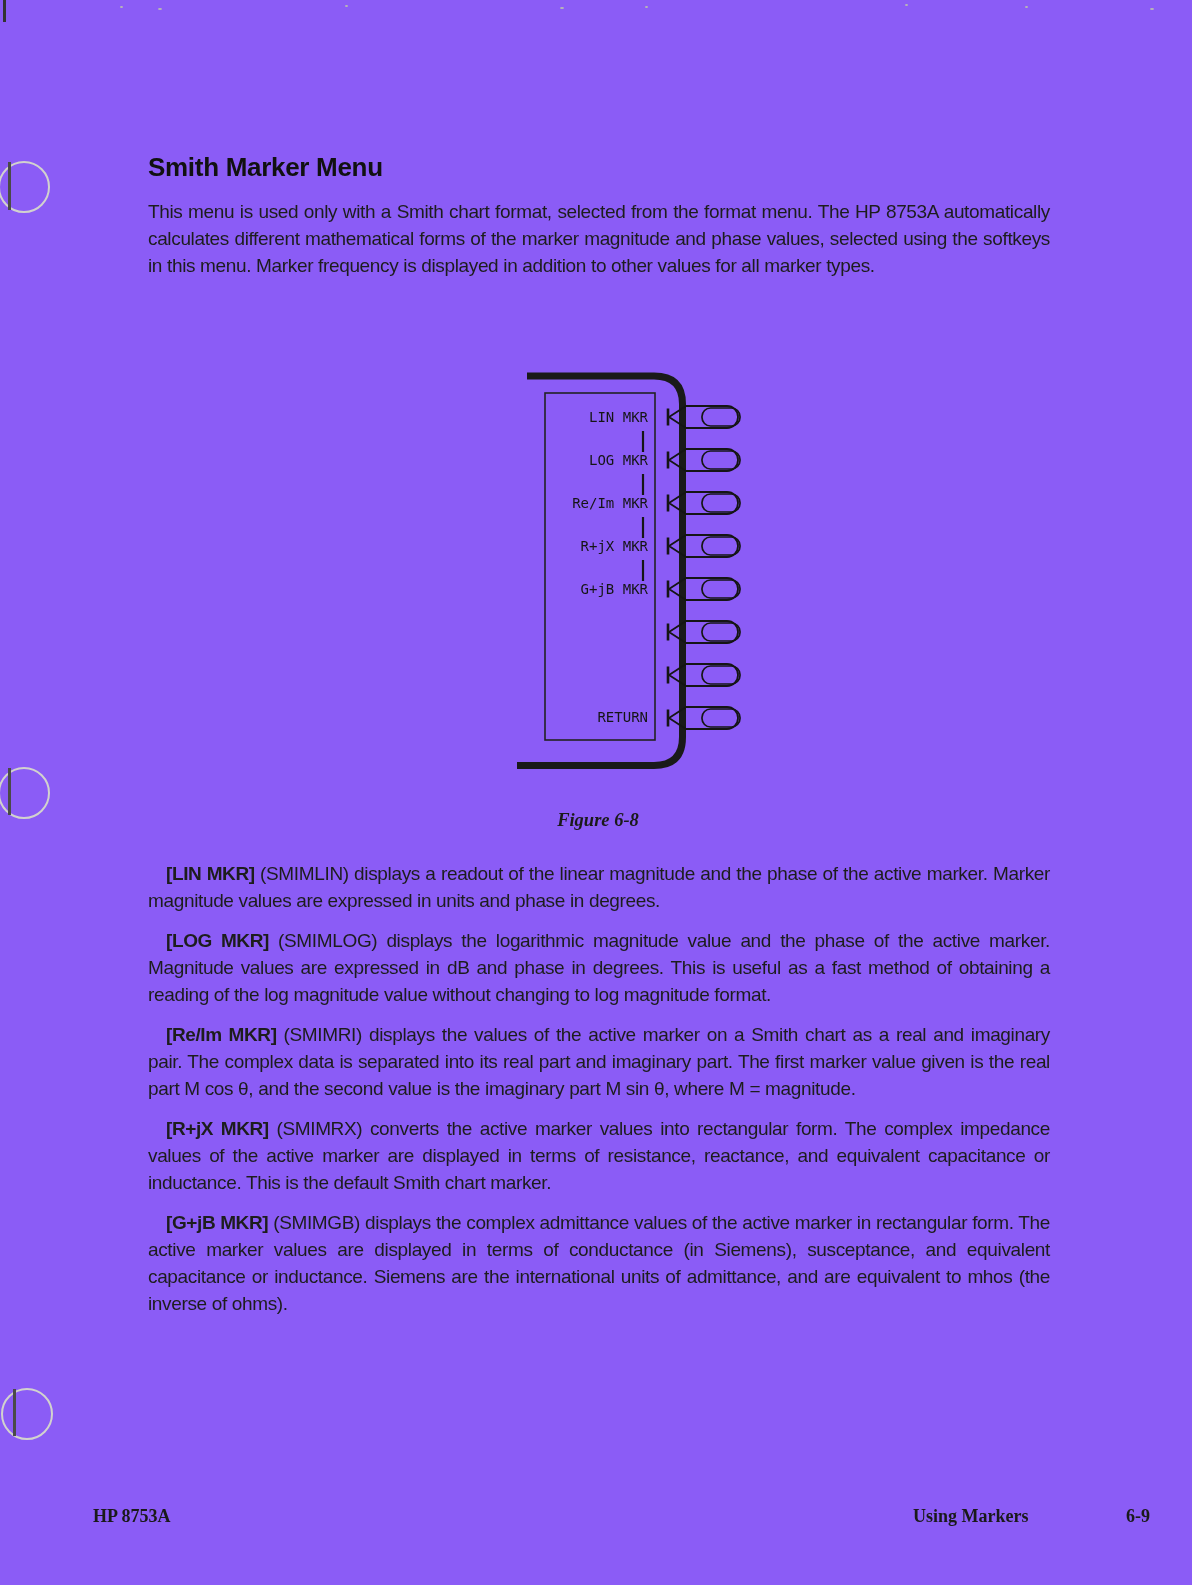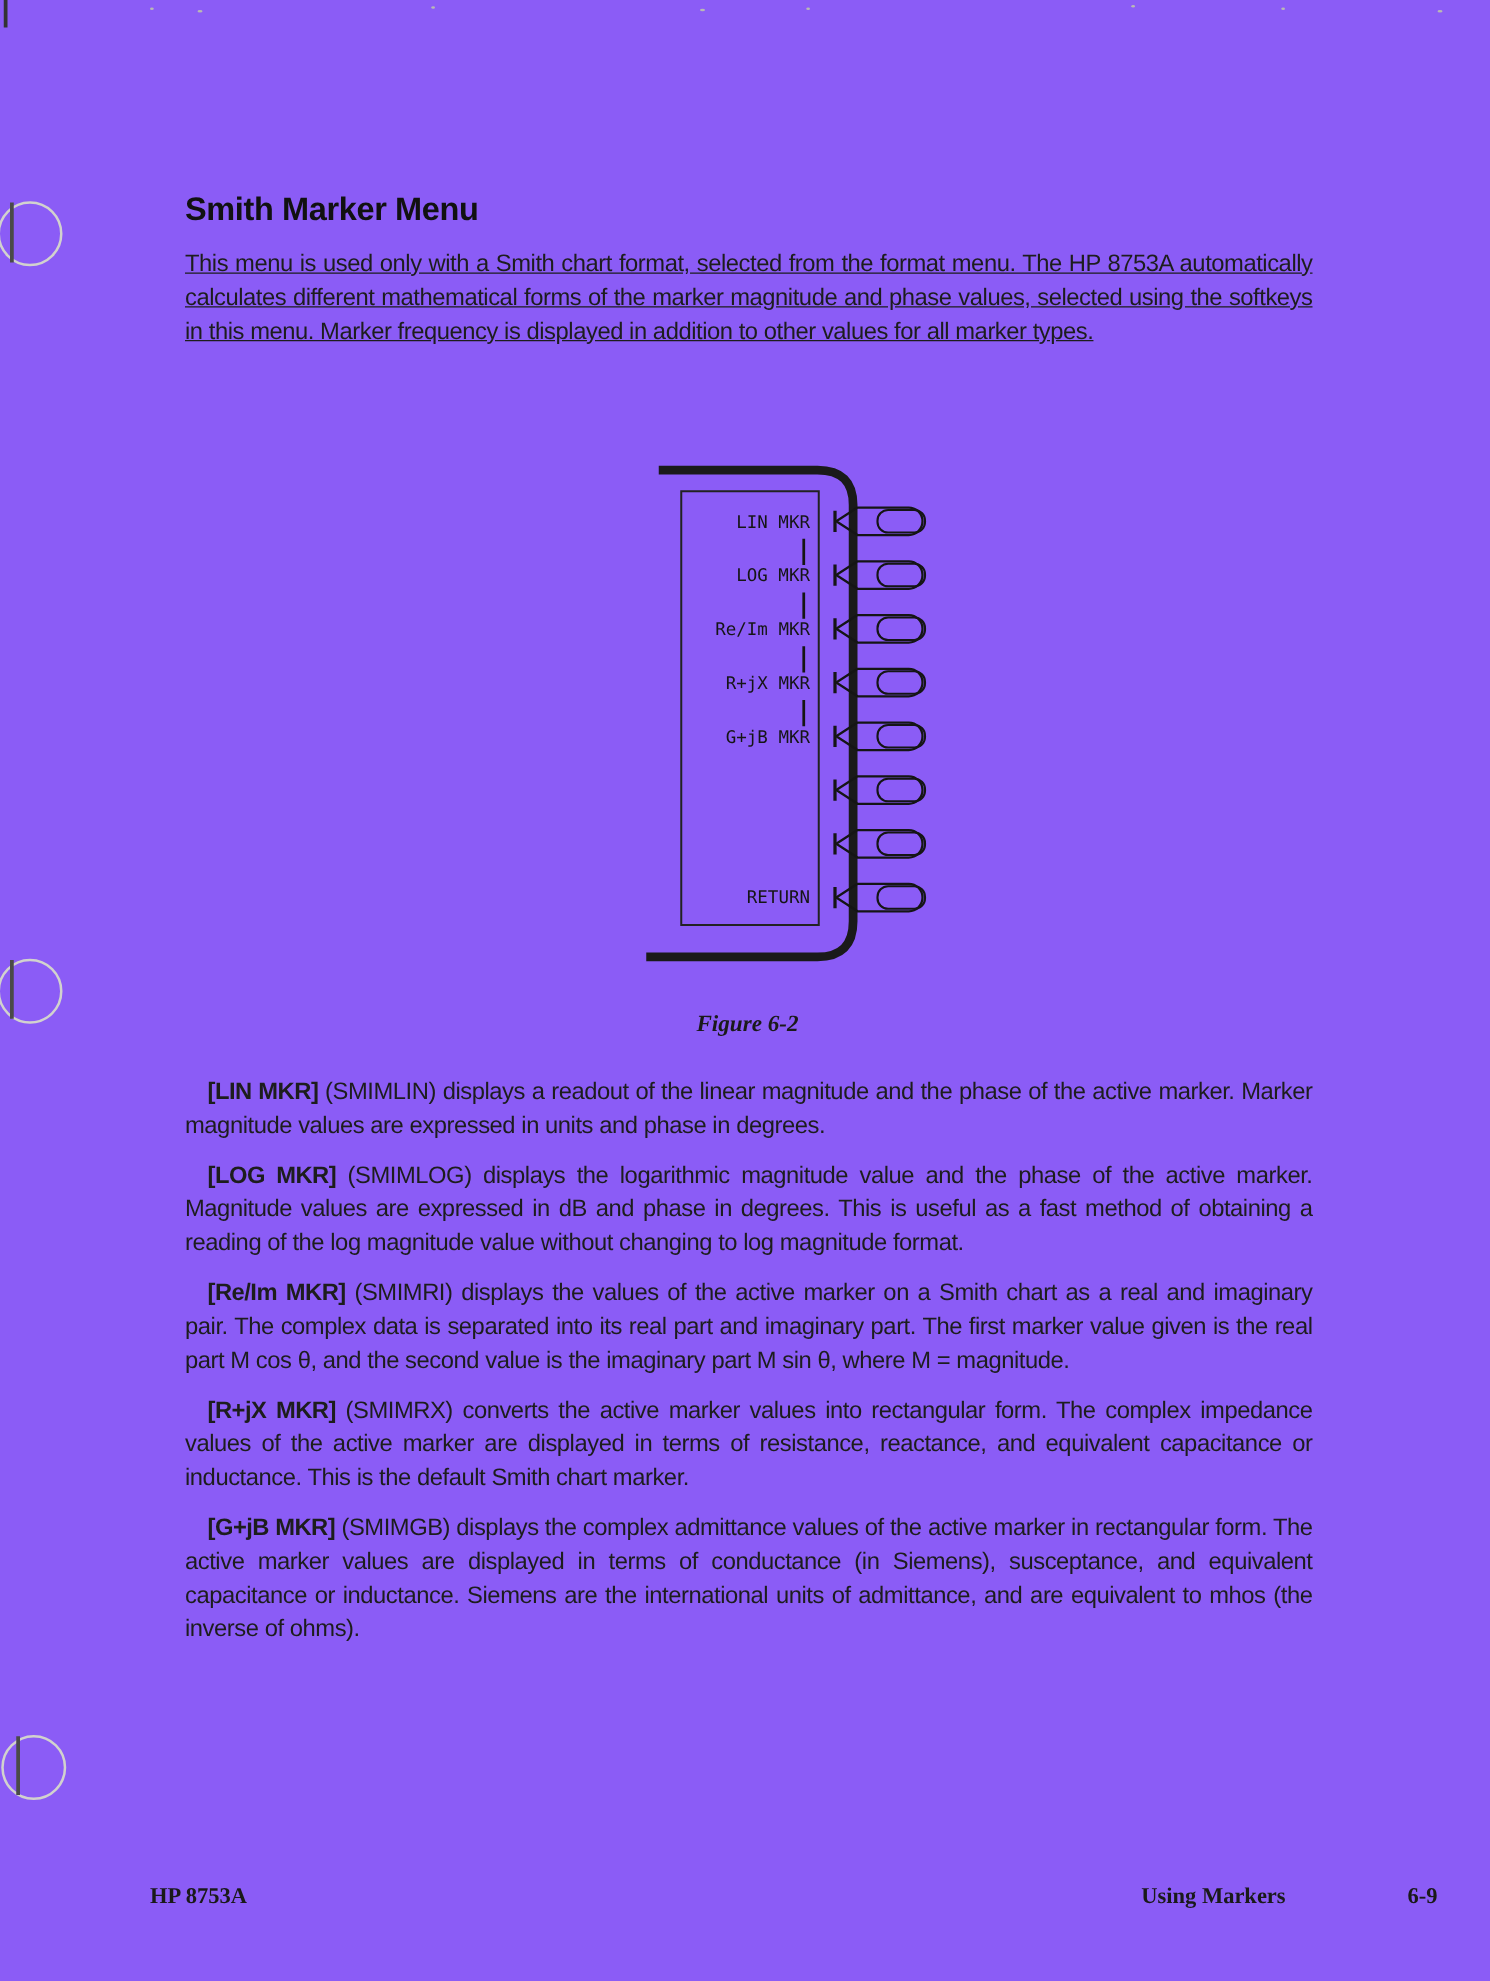--- a/index.html
+++ b/index.html
@@ -22,40 +22,40 @@
   .hole-line{position:absolute;width:3px;background:#4a4a48;}
   
   .title{
     position:absolute;left:148px;top:152px;margin:0;
     font-size:26px;font-weight:bold;letter-spacing:-0.3px;color:#111;
   }
   .body-text{
     font-size:19px;line-height:27px;letter-spacing:-0.35px;
     text-align:justify;margin:0;color:#1d1d1d;
   }
-  .intro1{position:absolute;left:148px;top:198px;width:902px;text-decoration:underline;}
+  .intro1{position:absolute;left:148px;top:198px;width:902px;}
   .intro2{position:absolute;left:148px;top:314px;width:902px;text-align:left;}
   .sections{position:absolute;left:148px;top:860px;width:902px;}
   .sec{margin:0 0 13px 0;}
   .sec b{letter-spacing:-0.4px;margin-left:18px;}
   
   .figure-svg{position:absolute;left:490px;top:360px;}
   .figure-caption{
     position:absolute;left:448px;top:810px;width:300px;margin:0;
     text-align:center;
     font-family:"Liberation Serif",serif;
     font-style:italic;font-weight:bold;font-size:18.5px;color:#1a1a1a;
   }
   
   .footer-item{
     position:absolute;top:1506px;margin:0;
     font-family:"Liberation Serif",serif;
     font-weight:bold;font-size:18px;color:#1a1a1a;
   }
-  .footer-left{left:120px;}
+  .footer-left{left:93px;}
   .footer-center-right{left:913px;}
   .footer-pagenum{left:1126px;}
 </style>
 </head>
 <body>
 
 <div class="page">
 
   <div class="tick" style="left:3px;top:0;width:3px;height:22px;"></div>
   <div class="speck" style="left:120px;top:6px;width:3px;height:2px;"></div>
@@ -137,21 +137,21 @@
           <line x1="178" x2="178" y1="306.5" y2="323.5" stroke="#151515" stroke-width="2.6"></line>
         </g>
         <g>
           <path d="M 179 358 L 196 347 L 237 347 A 11 11 0 0 1 237 369 L 196 369 Z" fill="none" stroke="#151515" stroke-width="1.8" stroke-linejoin="round"></path>
           <rect x="212" y="349" width="38" height="18" rx="8.5" fill="none" stroke="#151515" stroke-width="1.7"></rect>
           <line x1="178" x2="178" y1="349.5" y2="366.5" stroke="#151515" stroke-width="2.6"></line>
         </g>
       </g>
   </svg>
 
-  <p class="figure-caption">Figure 6-2</p>
+  <p class="figure-caption">Figure 6-8</p>
 
   <div class="sections">
     <p class="body-text sec"><b>[LIN MKR]</b><span> (SMIMLIN) displays a readout of the linear magnitude and the phase of the active marker. Marker magnitude values are expressed in units and phase in degrees.</span></p>
     <p class="body-text sec"><b>[LOG MKR]</b><span> (SMIMLOG) displays the logarithmic magnitude value and the phase of the active marker. Magnitude values are expressed in dB and phase in degrees. This is useful as a fast method of obtaining a reading of the log magnitude value without changing to log magnitude format.</span></p>
     <p class="body-text sec"><b>[Re/Im MKR]</b><span> (SMIMRI) displays the values of the active marker on a Smith chart as a real and imaginary pair. The complex data is separated into its real part and imaginary part. The first marker value given is the real part M cos θ, and the second value is the imaginary part M sin θ, where M = magnitude.</span></p>
     <p class="body-text sec"><b>[R+jX MKR]</b><span> (SMIMRX) converts the active marker values into rectangular form. The complex impedance values of the active marker are displayed in terms of resistance, reactance, and equivalent capacitance or inductance. This is the default Smith chart marker.</span></p>
     <p class="body-text sec"><b>[G+jB MKR]</b><span> (SMIMGB) displays the complex admittance values of the active marker in rectangular form. The active marker values are displayed in terms of conductance (in Siemens), susceptance, and equivalent capacitance or inductance. Siemens are the international units of admittance, and are equivalent to mhos (the inverse of ohms).</span></p>
   </div>
 
   <p class="footer-item footer-left">HP 8753A</p>

